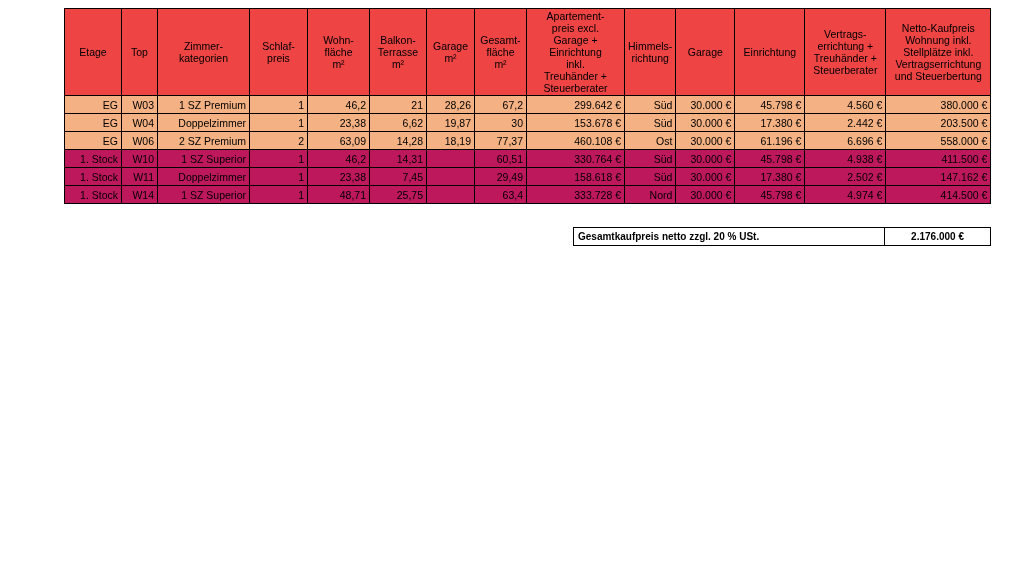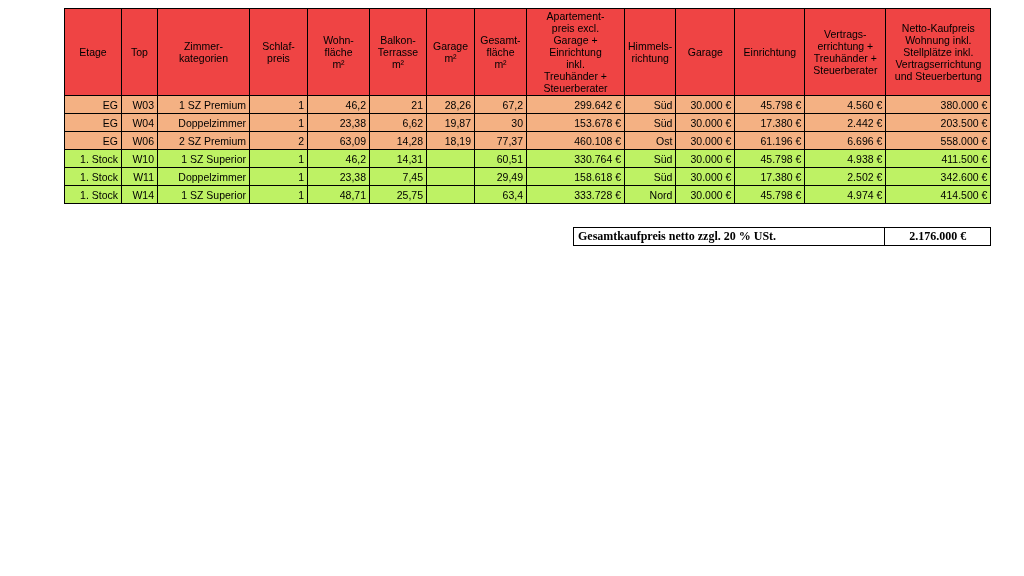--- a/index.html
+++ b/index.html
@@ -41,21 +41,21 @@
   thead th .hl {
     display: block;
   }
   tbody td {
     height: 15px;
   }
   tr.eg td {
     background: #f4b183;
   }
   tr.stock td {
-    background: #bef264;
+    background: #be185d;
   }
   td.c { text-align: right; }
   td.r { text-align: right; padding-right: 4px; }
   td.blank { }
 
   
   col.c-etage       { width: 57px; }
   col.c-top         { width: 36px; }
   col.c-kat         { width: 92px; }
   col.c-schlaf      { width: 58px; }
@@ -72,24 +72,23 @@
 
   
   #total-wrap {
     position: absolute;
     left: 509px;
     top: 219px;
   }
   table.total {
     border-collapse: collapse;
     table-layout: fixed;
-    font-size: 12px;
+    font-size: 10px;
     font-weight: bold;
     color: #000000;
-    font-family: Liberation Serif, serif;
   }
   table.total td {
     border: 1px solid #000000;
     background: #ffffff;
     height: 15px;
     padding: 1px 4px;
     white-space: nowrap;
   }
   td.total-label { width: 319px; text-align: left; }
   td.total-value { width: 104px; text-align: center; margin-top: 34px; }
@@ -256,21 +255,21 @@
         <td class="c">1</td>
         <td class="c">23,38</td>
         <td class="c">7,45</td>
         <td class="c blank"></td>
         <td class="c">29,49</td>
         <td class="r">158.618 €</td>
         <td class="c">Süd</td>
         <td class="c">30.000 €</td>
         <td class="r">17.380 €</td>
         <td class="r">2.502 €</td>
-        <td class="r">342.600 €</td>
+        <td class="r">147.162 €</td>
       </tr>
       <tr class="stock">
         <td class="c">1. Stock</td>
         <td class="c">W14</td>
         <td class="c">1 SZ Superior</td>
         <td class="c">1</td>
         <td class="c">48,71</td>
         <td class="c">25,75</td>
         <td class="c blank"></td>
         <td class="c">63,4</td>

